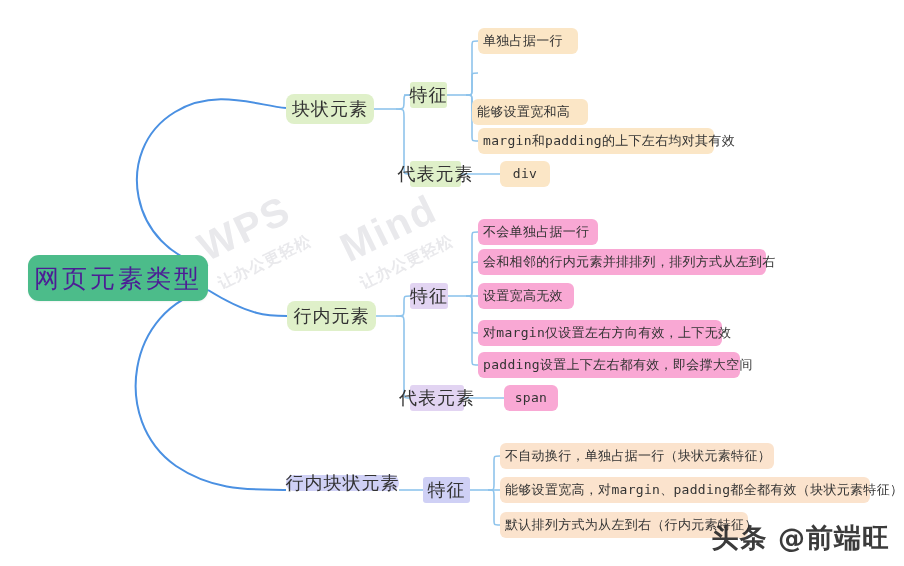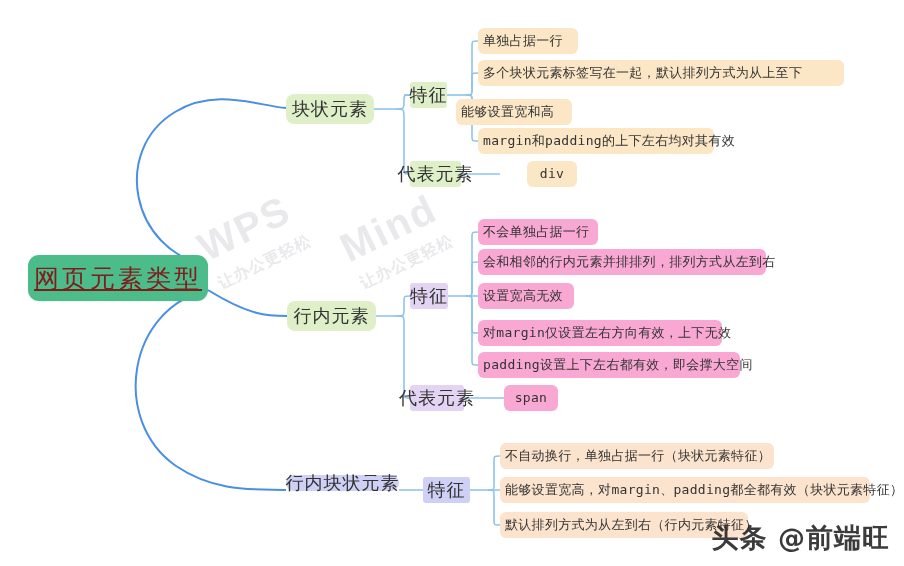--- a/index.html
+++ b/index.html
@@ -44,27 +44,26 @@
     position:absolute;
     box-sizing:border-box;
     display:flex;align-items:center;justify-content:center;
     border-radius:7px;
     white-space:nowrap;
     line-height:1.15;
     color:#333;
   }
   .node.root{
     background:#4cbc8a;
-    color:#7f1d1d;
+    color:#4c1d95;
     border-radius:11px;
     font-size:25px;
     letter-spacing:3px;
     font-weight:500;
     box-shadow:0 1px 2px rgba(0,0,0,.06);
-    text-decoration:underline;
   }
   .node.lvl1{font-size:18px;letter-spacing:1px;border-radius:8px;}
   .node.lvl2{font-size:18px;letter-spacing:1px;border-radius:3px;}
   .node.leaf{font-size:13px;letter-spacing:.3px;border-radius:6px;padding:0 5px;justify-content:flex-start;}
 
   
   .green-box{background:#dff0c9;}
   .green-leaf{background:#fbe6c6;}
   .purple-box{background:#e2d4f2;}
   .purple-leaf{background:#f9a8d4;}
@@ -129,27 +128,26 @@
   <div class="node root" style="left:28px;top:255px;width:180px;height:46px;">网页元素类型</div>
 
   <div class="node lvl1 green-box" style="left:286px;top:94px;width:88px;height:30px;">块状元素</div>
 
   <div class="node lvl2 green-box" style="left:410px;top:82px;width:37px;height:26px;">特征</div>
 
   <div class="node lvl2 green-box" style="left:410px;top:161px;width:51px;height:26px;">代表元素</div>
 
   <div class="node leaf green-leaf" style="left:478px;top:28px;width:100px;height:26px;">单独占据一行</div>
 
-  <div class="node leaf green-leaf" style="left:478px;top:60px;width:366px;height:26px;">多个块状元素标签写在一起，默认排列方式为从上至下</div>
 
-  <div class="node leaf green-leaf" style="left:456px;top:99px;width:116px;height:26px;">能够设置宽和高</div>
+  <div class="node leaf green-leaf" style="left:472px;top:99px;width:116px;height:26px;">能够设置宽和高</div>
 
   <div class="node leaf green-leaf code" style="left:478px;top:128px;width:236px;height:26px;">margin和padding的上下左右均对其有效</div>
 
-  <div class="node leaf green-leaf mono" style="left:527px;top:161px;width:50px;height:26px;justify-content:center;">div</div>
+  <div class="node leaf green-leaf mono" style="left:500px;top:161px;width:50px;height:26px;justify-content:center;">div</div>
 
   <div class="node lvl1 green-box" style="left:287px;top:301px;width:89px;height:30px;">行内元素</div>
 
   <div class="node lvl2 purple-box" style="left:410px;top:283px;width:38px;height:26px;">特征</div>
 
   <div class="node lvl2 purple-box" style="left:410px;top:385px;width:54px;height:26px;">代表元素</div>
 
   <div class="node leaf purple-leaf" style="left:478px;top:219px;width:120px;height:26px;">不会单独占据一行</div>
 
   <div class="node leaf purple-leaf" style="left:478px;top:249px;width:288px;height:26px;">会和相邻的行内元素并排排列，排列方式从左到右</div>

